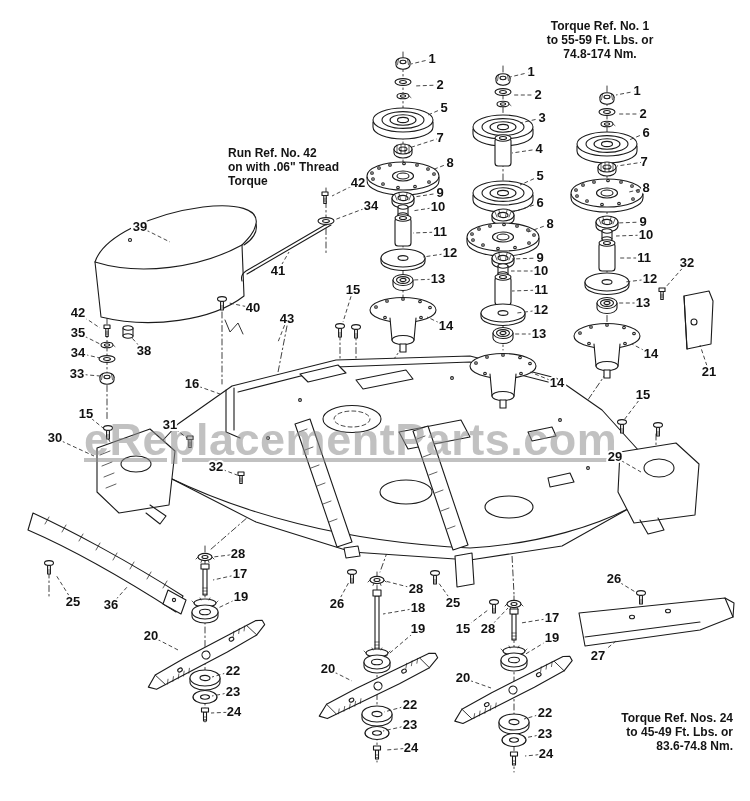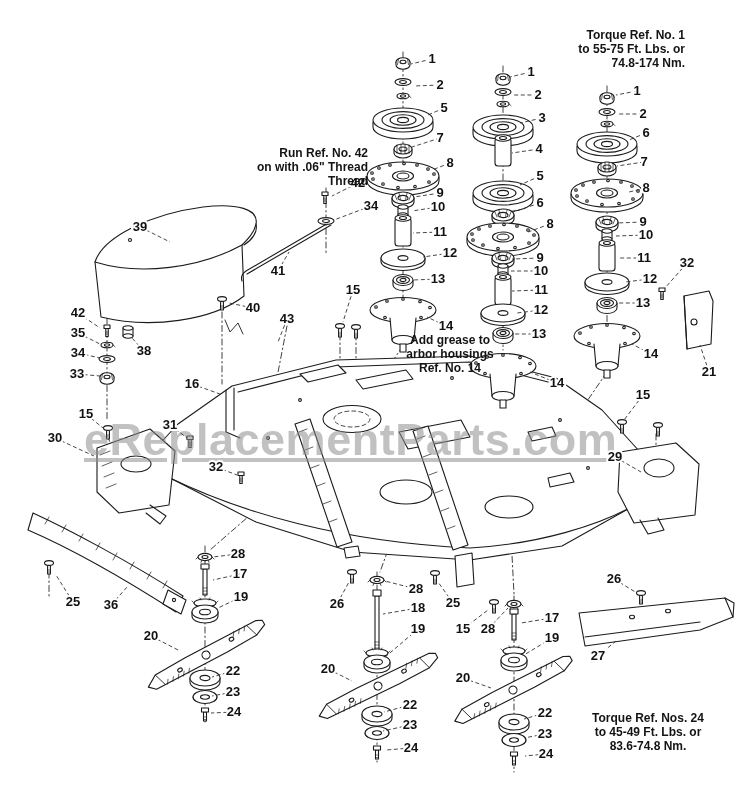--- a/index.html
+++ b/index.html
@@ -522,37 +522,32 @@
       <text x="552" y="641.5" class="callout">19</text>
       <text x="463" y="681.5" class="callout">20</text>
       <text x="545" y="716.5" class="callout">22</text>
       <text x="545" y="737.5" class="callout">23</text>
       <text x="546" y="757.5" class="callout">24</text>
       <text x="614" y="582.5" class="callout">26</text>
       <text x="598" y="659.5" class="callout">27</text>
       <text x="615" y="460.5" class="callout">29</text>
     </svg>
 
-<div class="note" style="left:515px;top:28px;width:170px;text-align:right">
+<div class="note" style="left:515px;top:19px;width:170px;text-align:center">
   <div>Torque Ref. No. 1</div>
-  <div>to 55-75 Ft. Lbs. or</div>
+  <div>to 55-59 Ft. Lbs. or</div>
   <div>74.8-174 Nm.</div>
 </div>
 
-<div class="note" style="left:228px;top:146px;width:140px;text-align:right">
+<div class="note" style="left:228px;top:146px;width:140px;text-align:left">
   <div>Run Ref. No. 42</div>
   <div>on with .06" Thread</div>
-  <div>Thread</div>
+  <div>Torque</div>
 </div>
 
-<div class="note" style="left:389px;top:333px;width:122px;text-align:center">
-  <div>Add grease to</div>
-  <div>arbor housings</div>
-  <div>Ref. No. 14</div>
-</div>
-
-<div class="note" style="left:563px;top:711px;width:170px;text-align:center">
+
+<div class="note" style="left:563px;top:711px;width:170px;text-align:right">
   <div>Torque Ref. Nos. 24</div>
   <div>to 45-49 Ft. Lbs. or</div>
   <div>83.6-74.8 Nm.</div>
 </div>
 
 </div>
 
 </body></html>

